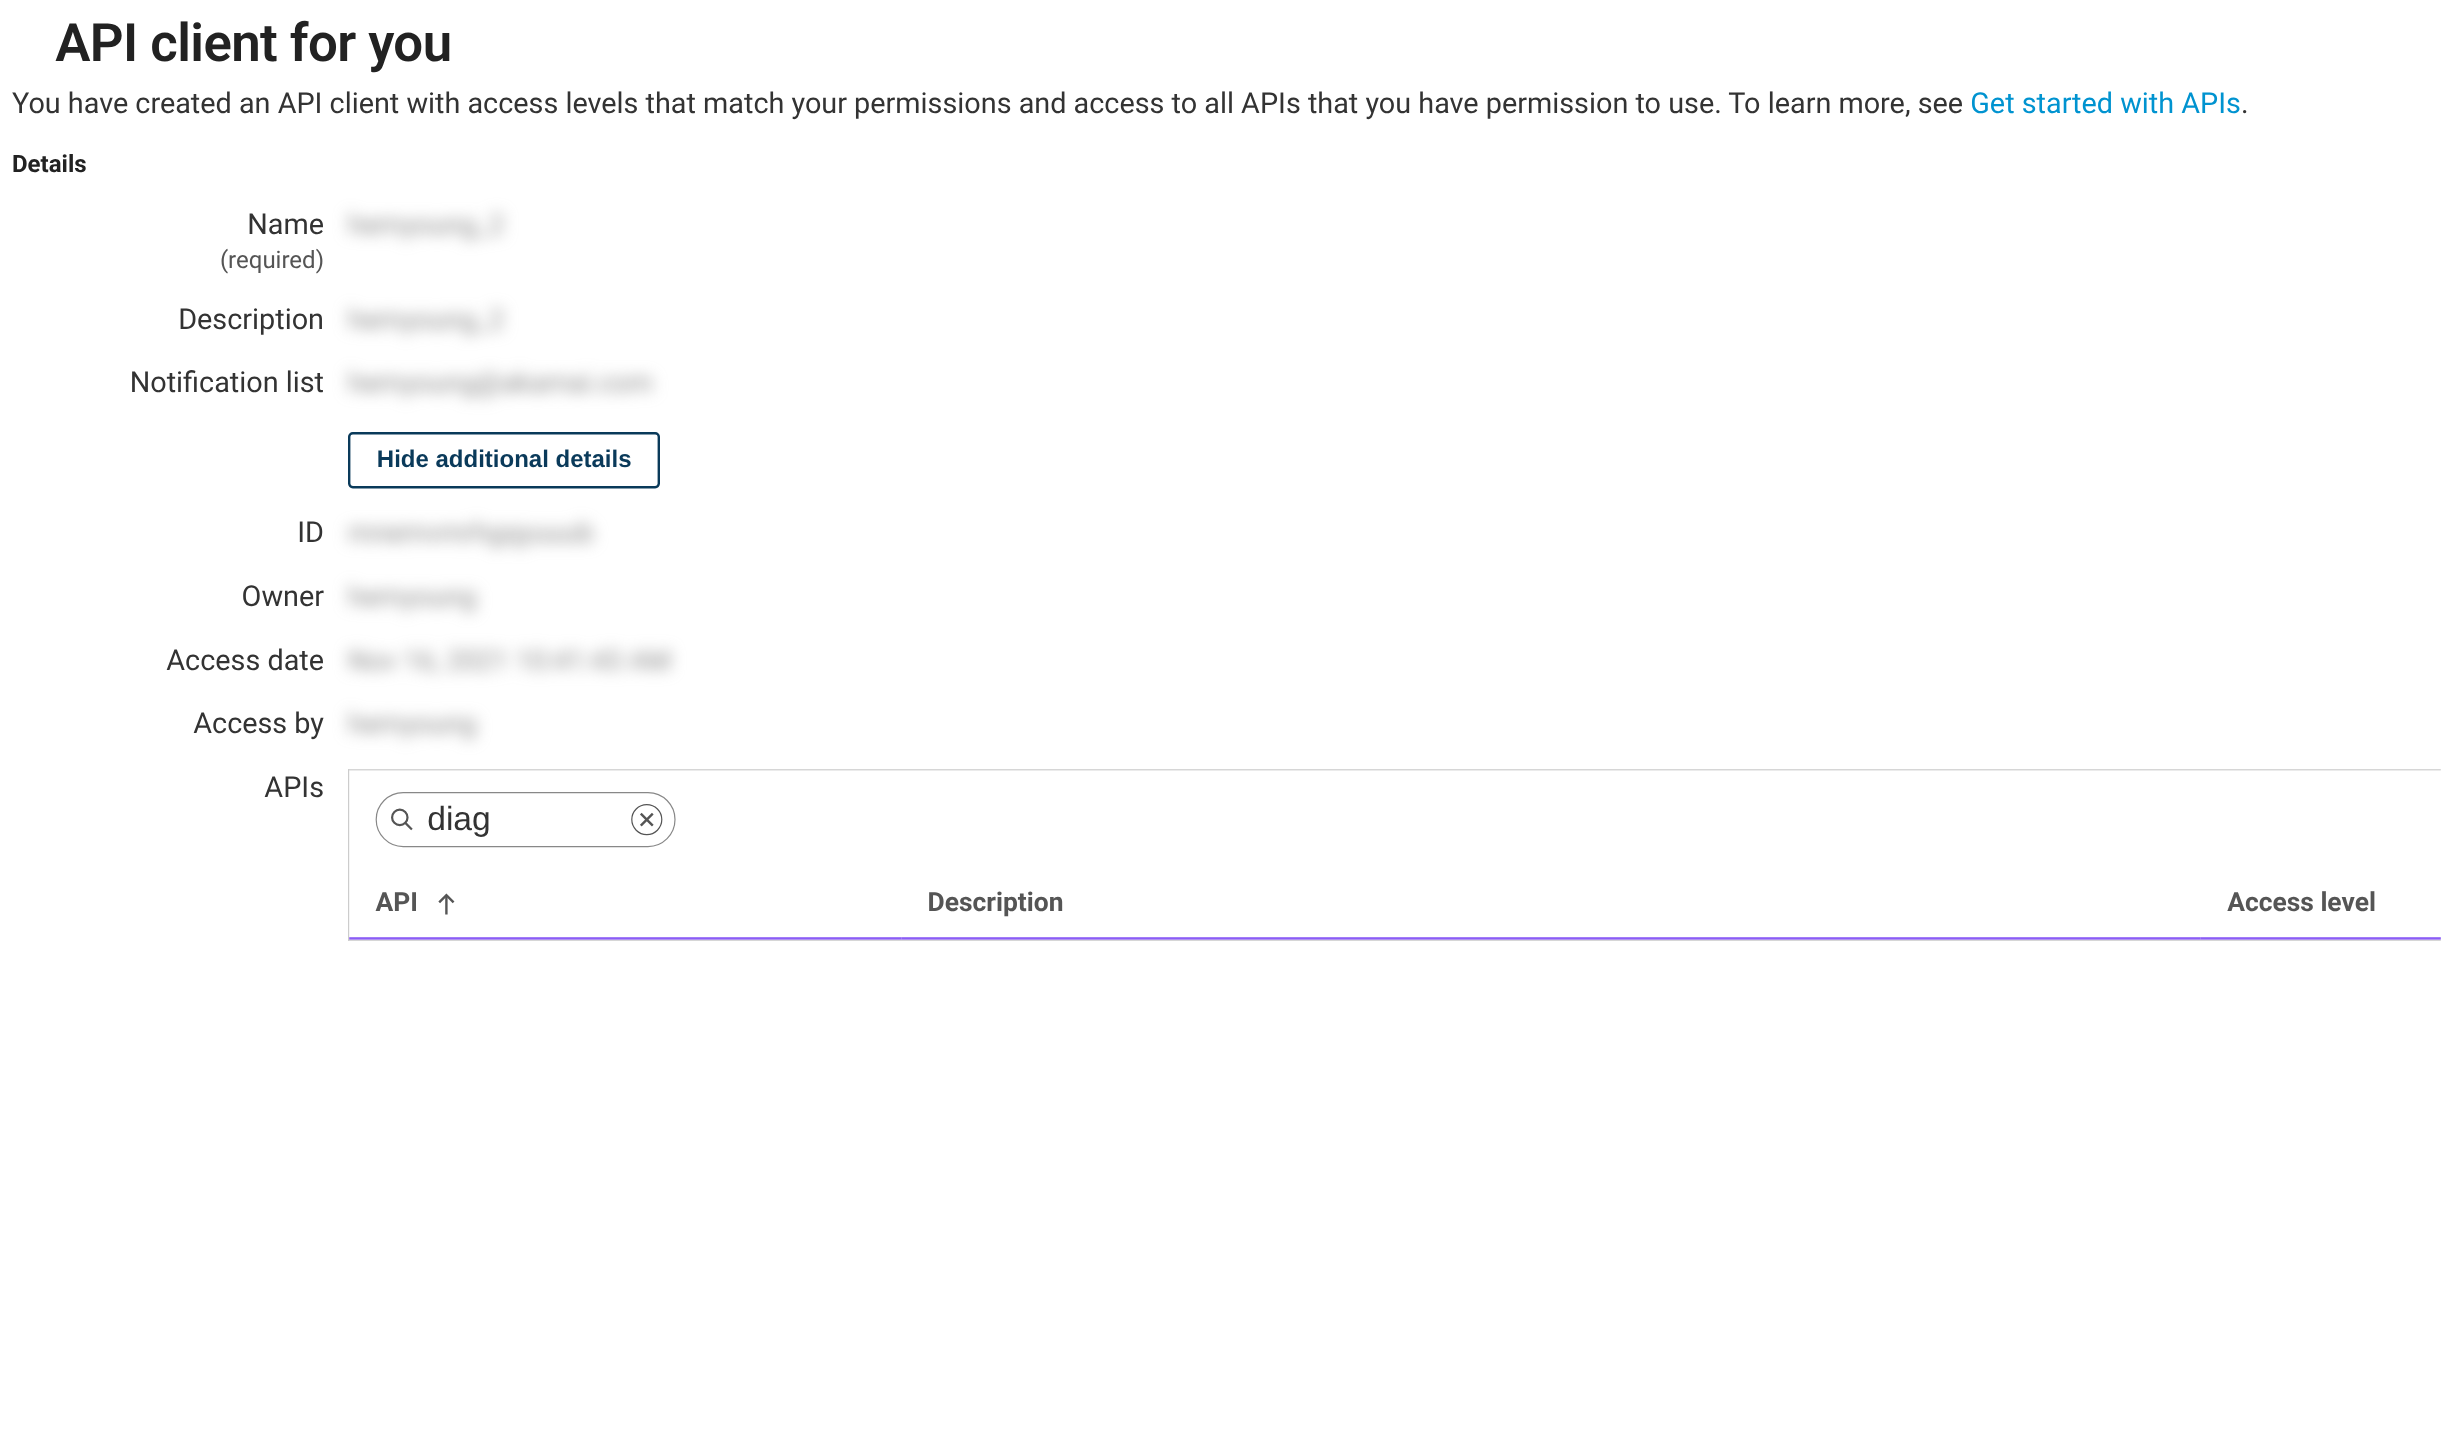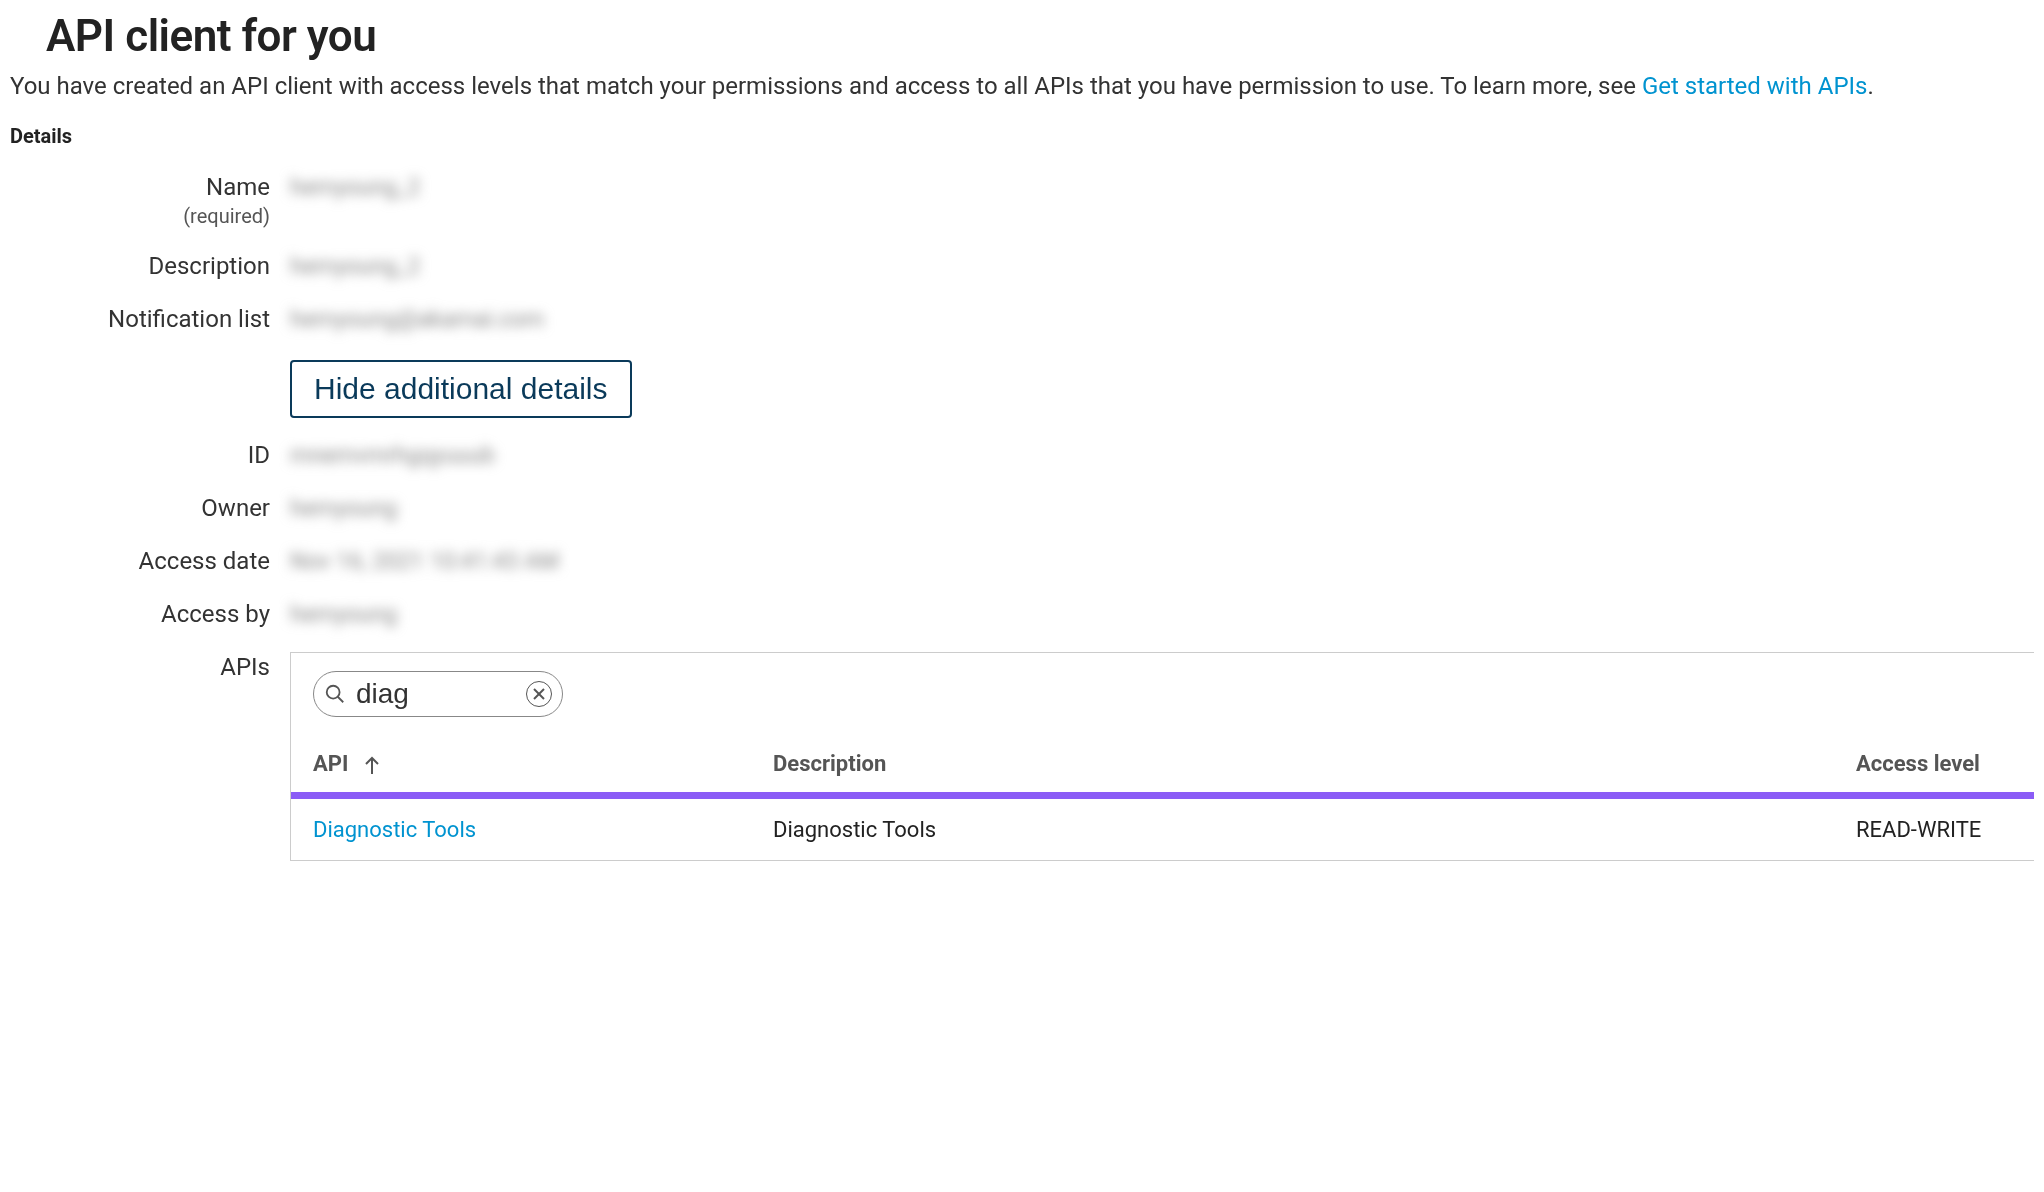--- a/index.html
+++ b/index.html
@@ -7,30 +7,30 @@
     h1 { font-size: 44px; font-weight: 600; margin-bottom: 10px; letter-spacing: -0.5px; margin-left: 36px; }
     .subtitle { font-size: 24px; color: #333; margin-bottom: 24px; }
     .subtitle a { color: #0093d0; text-decoration: none; }
     h2 { font-size: 20px; font-weight: 700; margin-bottom: 24px; }
     .details { }
     .row { display: flex; align-items: flex-start; margin-bottom: 22px; }
     .row-label { width: 280px; text-align: right; padding-right: 20px; font-size: 24px; color: #333; line-height: 1.3; }
     .row-label .required { font-size: 20px; color: #555; display: block; }
     .row-value { flex: 1; font-size: 23px; color: #999; padding-top: 2px; }
     .blurred { filter: blur(6px); color: #888; user-select: none; }
-    .btn-outline { display: inline-block; border: 2px solid #0a3a5a; color: #0a3a5a; background: #fff; font-size: 30px; font-weight: 400; padding: 10px 22px; border-radius: 4px; cursor: pointer; }
+    .btn-outline { display: inline-block; border: 2px solid #0a3a5a; color: #0a3a5a; background: #fff; font-size: 20px; font-weight: 700; padding: 10px 22px; border-radius: 4px; cursor: pointer; }
     .apis-panel { border: 1px solid #ccc; border-right: none; flex: 1; }
     .search-wrap { padding: 18px 22px 10px; }
     .search-box { display: inline-flex; align-items: center; border: 1px solid #888; border-radius: 999px; padding: 6px 10px; width: 250px; }
     .search-box svg.search { width: 22px; height: 22px; stroke: #555; fill: none; stroke-width: 2; margin-right: 10px; flex-shrink: 0; }
     .search-box input { border: none; outline: none; font-size: 28px; flex: 1; background: transparent; color: #333; min-width: 0; }
     .search-box .clear { width: 26px; height: 26px; border: 1.5px solid #555; border-radius: 50%; display: flex; align-items: center; justify-content: center; cursor: pointer; flex-shrink: 0; }
     .search-box .clear svg { width: 12px; height: 12px; stroke: #555; stroke-width: 2; }
     table { width: 100%; border-collapse: collapse; }
-    thead th { text-align: left; font-size: 22px; font-weight: 700; color: #555; padding: 24px 22px 16px; border-bottom: 7px solid #8b5cf6; }
+    thead th { text-align: left; font-size: 22px; font-weight: 700; color: #555; padding: 24px 22px 16px; border-bottom: 2px solid #8b5cf6; }
     thead th .sort-arrow { display: inline-block; margin-left: 10px; }
     thead th .sort-arrow svg { width: 16px; height: 20px; stroke: #555; stroke-width: 2; fill: none; vertical-align: middle; }
     tbody td { font-size: 22px; padding: 18px 22px; border-bottom: 1px solid #e5e5e5; }
     tbody tr:nth-child(even) { background: #f6f6f6; }
     tbody tr:last-child td { border-bottom: none; }
     .api-link { color: #0093d0; cursor: pointer; }
     .col-api { width: 460px; }
     .col-desc { }
     .col-access { width: 200px; }
   </style>
@@ -119,23 +119,18 @@
                     <line x1="8" y1="18" x2="8" y2="2"></line>
                     <polyline points="2,8 8,2 14,8"></polyline>
                   </svg>
               </span>
             </th>
             <th class="col-desc">Description</th>
             <th class="col-access">Access level</th>
           </tr>
         </thead>
         <tbody>
-          <tr>
-            <td><span class="api-link">Diagnostic Tools</span></td>
-            <td>Diagnostic Tools</td>
-            <td>READ-WRITE</td>
-          </tr>
         </tbody>
       </table>
     </div>
   </div>
 
 </div>
 
 </body></html>

